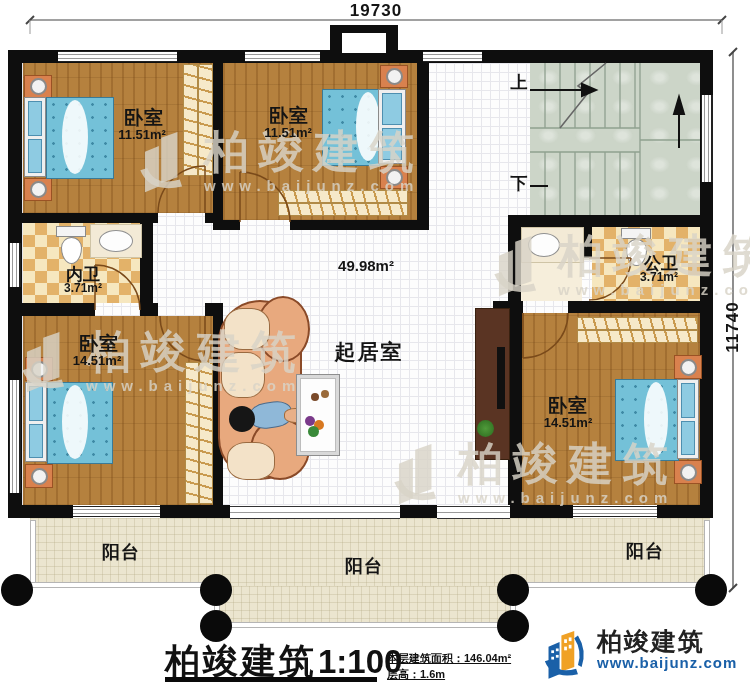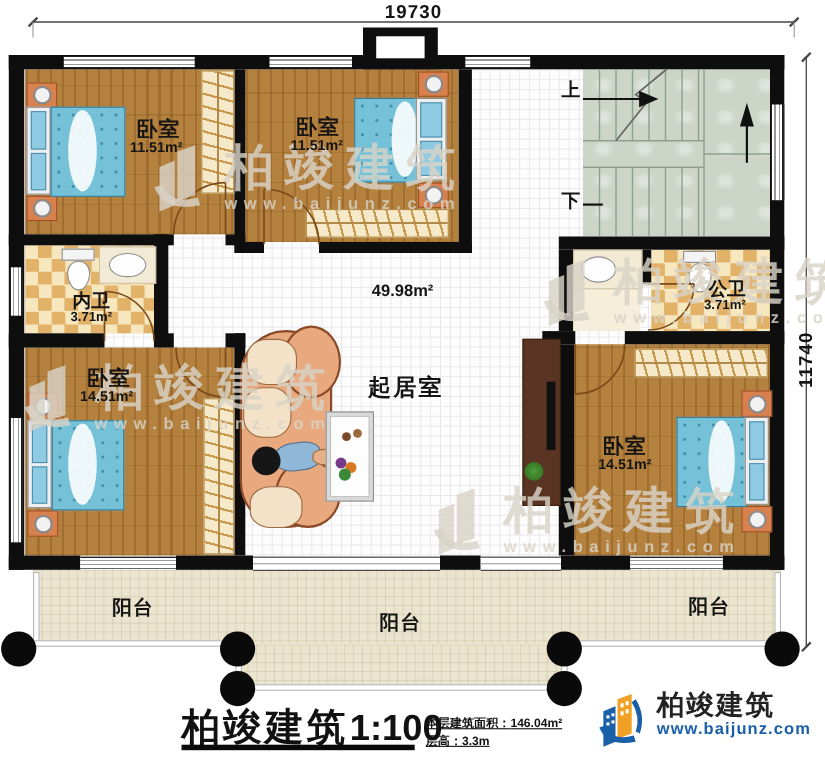--- a/index.html
+++ b/index.html
@@ -376,21 +376,21 @@
   <div class="lbl balc-name" style="left:645px;top:551px;">阳台</div>
   <div class="lbl stair-lbl" style="left:519px;top:82px;">上</div>
   <div class="lbl stair-lbl" style="left:519px;top:183px;">下</div>
 
   <div class="abs" style="left:165px;top:638px;white-space:nowrap;">
     <span class="title-cn">柏竣建筑</span><span class="title-scale">1:100</span>
   </div>
   <div class="abs title-rule" style="left:165px;top:677px;width:212px;"></div>
   <div class="abs info" style="left:387px;top:650px;text-decoration:underline;">
     <div><span>本层建筑面积：</span><span>146.04m²</span></div>
-    <div><span>层高：</span><span>3.3m</span></div>
+    <div><span>层高：</span><span>1.6m</span></div>
   </div>
   <div class="abs" style="left:543px;top:628px;display:flex;gap:8px;align-items:flex-start;">
     <svg width="46" height="52" viewBox="0 0 50 56">
       <polygon points="20,8 34,3 34,42 20,47" fill="#f0a125"></polygon>
       <polygon points="6,20 18,15 18,50 6,55" fill="#1a60a8"></polygon>
       <rect x="23" y="12" width="3" height="4" fill="#fff"></rect>
         <rect x="28" y="10" width="3" height="4" fill="#fff"></rect>
       <rect x="23" y="20" width="3" height="4" fill="#fff"></rect>
         <rect x="28" y="18" width="3" height="4" fill="#fff"></rect>
       <rect x="9" y="24" width="3" height="3" fill="#fff"></rect>

